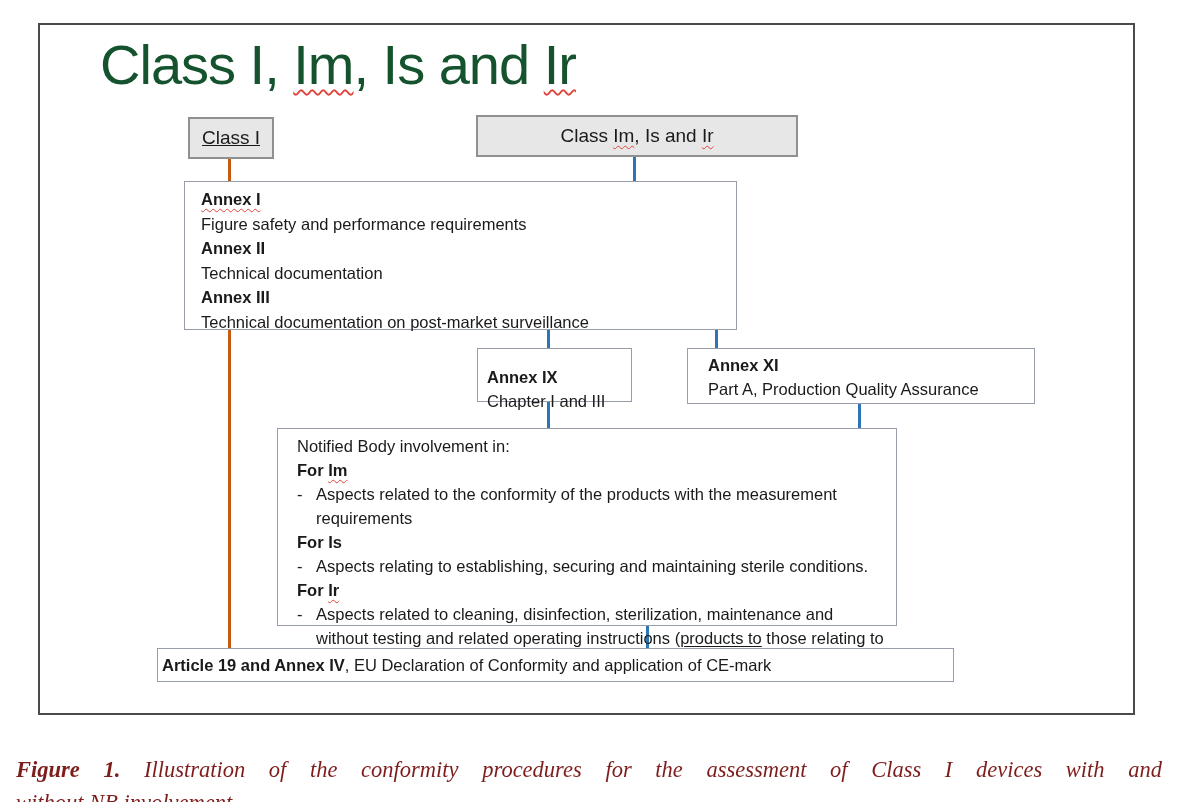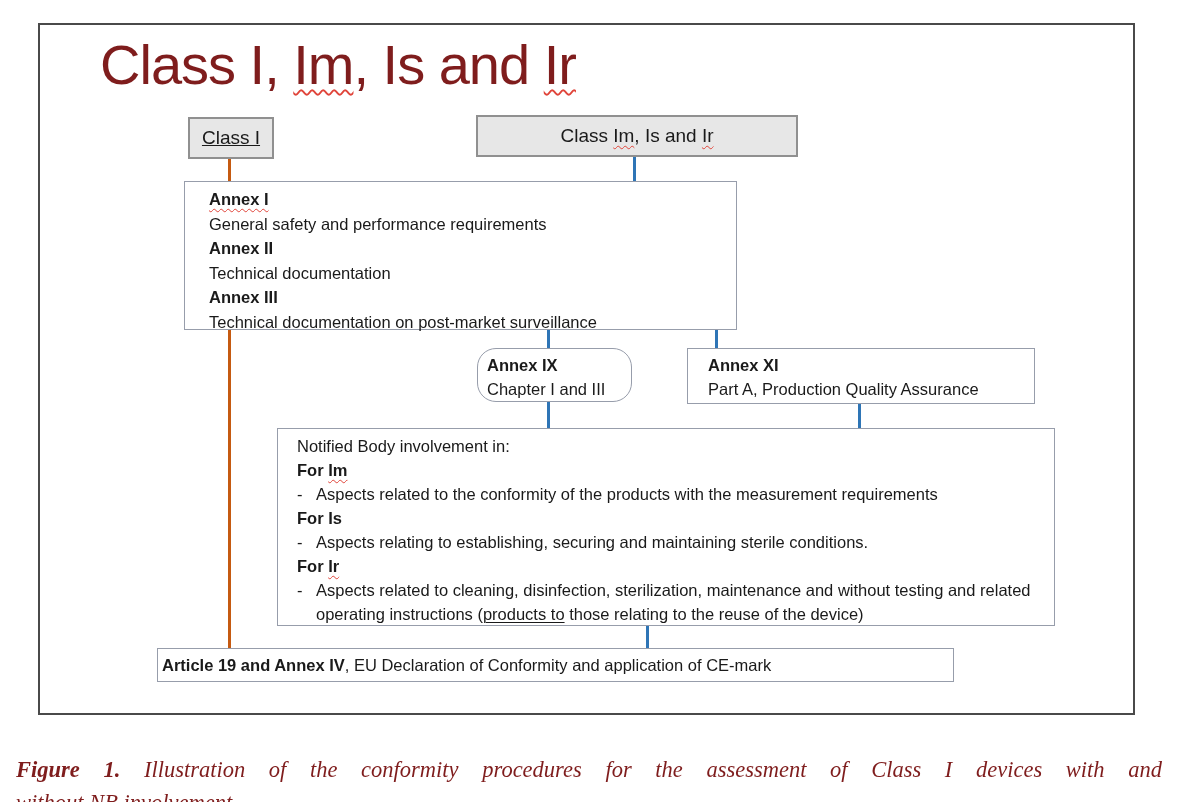--- a/index.html
+++ b/index.html
@@ -8,43 +8,43 @@
     font-family:"Liberation Sans", sans-serif; color:#1a1a1a;
     -webkit-font-smoothing:antialiased;
   }
   .abs { position:absolute; }
 
   .frame {
     left:38px; top:23px; width:1093px; height:688px;
     border:2px solid #4a4a4a; background:#ffffff;
   }
   .title {
-    left:100px; top:32px; font-size:56px; letter-spacing:-1px; color:#7f1d1d;
+    left:100px; top:32px; font-size:56px; letter-spacing:-1px; color:#14532d;
     white-space:nowrap;
   }
 
   .graybox {
     background:var(--class-box-fill,#e7e7e7);
     border:2px solid #909090;
     display:flex; align-items:center; justify-content:center;
     font-size:19px; white-space:nowrap;
   }
   .whitebox {
     background:#ffffff; border:1.5px solid #979dab;
     font-size:16.5px; box-sizing:border-box;
   }
 
   .box-class1  { left:188px; top:117px; width:82px;  height:38px;text-decoration:underline; }
   .box-classim { left:476px; top:115px; width:318px; height:38px; }
 
-  .box-annex   { left:184px; top:181px; width:553px; height:149px; padding:5px 24px; line-height:24.5px; }
-  .box-ix      { left:477px; top:348px; width:155px; height:54px;  padding:4px 9px;  line-height:24px;border-radius:19px; }
+  .box-annex   { left:184px; top:181px; width:553px; height:149px; padding:5px 16px; line-height:24.5px; }
+  .box-ix      { left:477px; top:348px; width:155px; height:54px;  padding:16px 9px;  line-height:24px; }
   .box-xi      { left:687px; top:348px; width:348px; height:56px;  padding:4px 20px;  line-height:24px; }
 
-  .box-nb      { left:277px; top:428px; width:778px; height:198px; padding:5px 12px 8px 19px; line-height:24px; }
+  .box-nb      { left:277px; top:428px; width:620px; height:198px; padding:5px 12px 8px 19px; line-height:24px; }
   .box-article { left:157px; top:648px; width:797px; height:34px;  display:flex; align-items:center; padding-left:4px; white-space:nowrap; }
 
   .b { font-weight:bold; }
   .sq {
     text-decoration-line:underline;
     text-decoration-style:wavy;
     text-decoration-color:#e0443a;
     text-decoration-thickness:1px;
     text-underline-offset:3px;
   }
@@ -86,21 +86,21 @@
 <div class="abs graybox box-class1">
   <span>Class I</span>
 </div>
 <div class="abs graybox box-classim">
   <span><span>Class </span><span class="sq">Im</span><span>, Is and </span><span class="sq">Ir</span></span>
 </div>
 
 <div class="abs whitebox box-annex">
   <div>
     <div class="b sq">Annex I</div>
-    <div>General safety and performance requirements</div>
+    <div>Figure safety and performance requirements</div>
   </div>
   <div>
     <div class="b">Annex II</div>
     <div>Technical documentation</div>
   </div>
   <div>
     <div class="b">Annex III</div>
     <div>Technical documentation on post-market surveillance</div>
   </div>
 </div>

